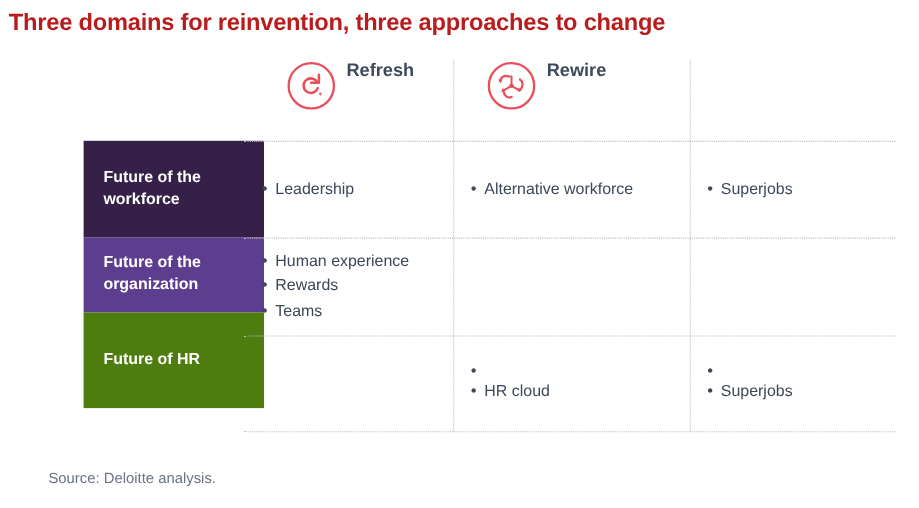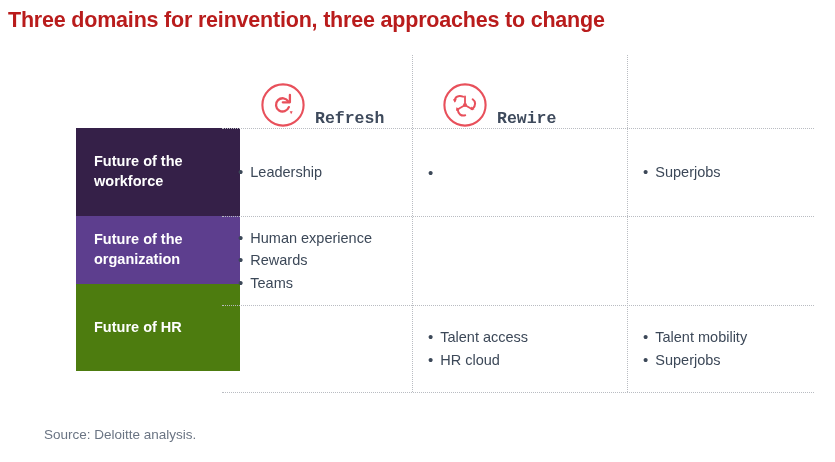--- a/index.html
+++ b/index.html
@@ -43,23 +43,22 @@
     position: absolute;
     left: 222px;
     top: 0;
     width: 592px;
     height: 73px;
     display: flex;
   }
   .col-header {
     flex: 0 0 auto;
     display: flex;
-    align-items: flex-end;
+    align-items: flex-start;
     box-sizing: border-box;
-    font-family: Liberation Mono, monospace;
   }
   .col-header.c0 { width: 190px; padding-left: 38px; }
   .col-header.c1 { width: 215px; padding-left: 30px; }
   .col-header.c2 { width: 187px; padding-left: 30px; }
 
   .approach-icon {
     width: 46px;
     height: 46px;
     flex: 0 0 auto;
     display: block;
@@ -231,20 +230,21 @@
     <div class="cell-row r0">
       <div class="cell c0">
           <div class="bullet-item">
             <span class="bullet-dot">•</span>
             <span>Leadership</span>
           </div>
         </div>
       <div class="cell c1">
           <div class="bullet-item">
             <span class="bullet-dot">•</span>
+            <span>Alternative workforce</span>
           </div>
         </div>
       <div class="cell c2">
           <div class="bullet-item">
             <span class="bullet-dot">•</span>
             <span>Superjobs</span>
           </div>
         </div>
     </div>
     <div class="cell-row r1">
@@ -263,31 +263,29 @@
           </div>
         </div>
       <div class="cell c1"></div>
       <div class="cell c2"></div>
     </div>
     <div class="cell-row r2">
       <div class="cell c0"></div>
       <div class="cell c1">
           <div class="bullet-item">
             <span class="bullet-dot">•</span>
-            <span>Talent access</span>
           </div>
           <div class="bullet-item">
             <span class="bullet-dot">•</span>
             <span>HR cloud</span>
           </div>
         </div>
       <div class="cell c2">
           <div class="bullet-item">
             <span class="bullet-dot">•</span>
-            <span>Talent mobility</span>
           </div>
           <div class="bullet-item">
             <span class="bullet-dot">•</span>
             <span>Superjobs</span>
           </div>
         </div>
     </div>
   </div>
 
   <div class="hrule" style="top:73px;"></div>

